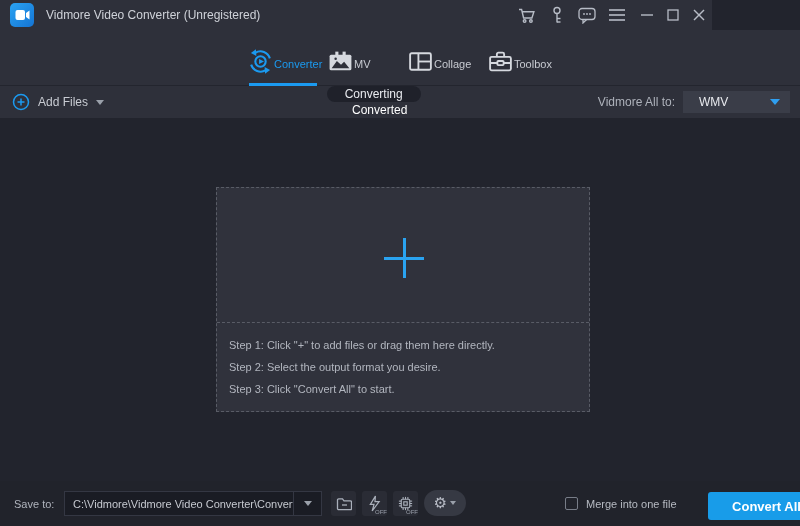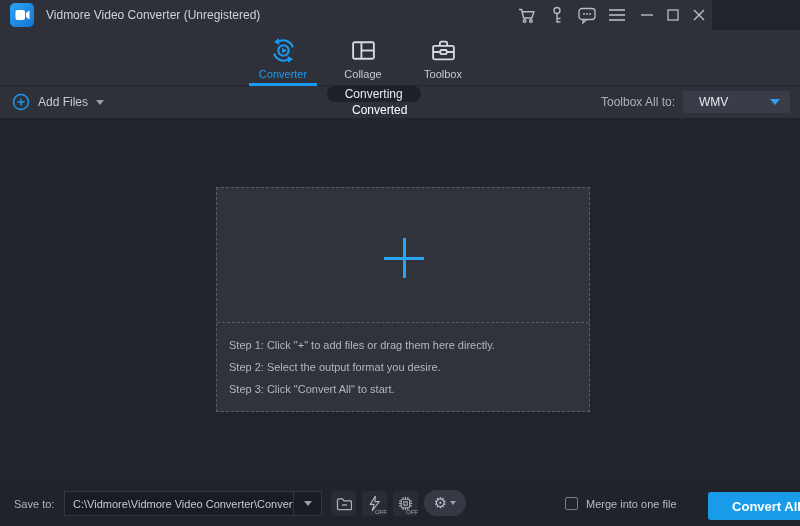--- a/index.html
+++ b/index.html
@@ -10,21 +10,21 @@
   .titlebar { position:absolute; left:0; top:0; width:712px; height:30px; background:#2e303a; display:flex; align-items:center; }
   .app-icon { width:24px; height:24px; border-radius:5px; margin-left:10px; background:linear-gradient(135deg,#2ba3f2,#1474d4); display:flex; align-items:center; justify-content:center; }
   .title-text { margin-left:12px; font-size:12px; color:#cfd2d9; }
   .tb-icons { margin-left:auto; display:flex; align-items:center; height:100%; }
   .tb-btn { width:26px; height:30px; display:flex; align-items:center; justify-content:center; color:#b7bcc6; }
   .tb-btn.space { margin-right:4px; }
 
   
   .nav { position:absolute; left:0; top:30px; width:800px; height:56px; background:#2e303a; border-bottom:1px solid #23252e; }
   .nav-tabs { position:absolute; left:247px; top:0; height:56px; display:flex; gap:8px; }
-  .nav-tab { width:72px; height:56px; display:flex; flex-direction:column; align-items:center; justify-content:flex-start; padding-top:7px; position:relative; cursor:pointer; }
+  .nav-tab { width:72px; height:56px; display:flex; flex-direction:row; align-items:center; justify-content:flex-start; padding-top:7px; position:relative; cursor:pointer; }
   .nav-tab .ntab-label { margin-top:4px; font-size:11px; color:#c7cad1; }
   .nav-tab.active .ntab-label { color:#1b9af0; }
   .nav-tab.active::after { content:""; position:absolute; left:2px; bottom:0; width:68px; height:3px; background:#1b9af0; }
 
   
   .toolbar { position:absolute; left:0; top:86px; width:800px; height:32px; background:#2e303a; }
   .add-files { position:absolute; left:12px; top:0; height:32px; display:flex; align-items:center; gap:8px; cursor:pointer; }
   .add-files-label { font-size:12px; color:#c9ccd3; }
   .caret { width:0; height:0; border-left:4px solid transparent; border-right:4px solid transparent; border-top:5px solid #9aa0aa; }
   .view-tabs { position:absolute; left:322px; top:0; height:32px; display:flex; align-items:center;flex-direction:column; }
@@ -142,20 +142,32 @@
             <polygon points="8.6,1.2 9,7.6 3.8,4.8"></polygon>
             <polygon points="17.4,24.8 17,18.4 22.2,21.2"></polygon>
             <polygon points="11.6,10.6 16.4,13 11.6,15.4"></polygon>
           </g>
         </svg>
       </span>
       <span class="ntab-label">Converter</span>
     </div>
     <div class="nav-tab">
       <span>
+        <svg width="27" height="27" viewBox="0 0 26 26">
+          <rect x="8" y="3.5" width="3" height="4" fill="#d6d9df"></rect>
+          <rect x="15" y="3.5" width="3" height="4" fill="#d6d9df"></rect>
+          <rect x="2.5" y="6.5" width="21" height="15" rx="1.5" fill="#d6d9df"></rect>
+          <polygon points="4.5,19.5 9.5,12.5 13.5,16.2 16.5,13.2 21.5,19.5" fill="#2e303a"></polygon>
+          <circle cx="8.3" cy="10.3" r="1.2" fill="#2e303a"></circle>
+        </svg>
+      </span>
+      <span class="ntab-label">MV</span>
+    </div>
+    <div class="nav-tab">
+      <span>
         <svg width="27" height="27" viewBox="0 0 26 26" fill="none" stroke="#d6d9df" stroke-width="1.8">
           <rect x="3" y="5" width="20" height="16" rx="1.5"></rect>
           <line x1="11" y1="5" x2="11" y2="21"></line>
           <line x1="11" y1="13" x2="23" y2="13"></line>
         </svg>
       </span>
       <span class="ntab-label">Collage</span>
     </div>
     <div class="nav-tab">
       <span>
@@ -181,21 +193,21 @@
       </svg>
     </span>
     <span class="add-files-label">Add Files</span>
     <span class="caret"></span>
   </div>
   <div class="view-tabs">
     <div class="pill active">Converting</div>
     <div class="pill">Converted</div>
   </div>
   <div class="convert-to">
-    <span class="convert-to-label">Toolbox All to:</span>
+    <span class="convert-to-label">Vidmore All to:</span>
     <div class="format-select">
       <span class="format-value">WMV</span>
       <span class="caret blue"></span>
     </div>
   </div>
 </div>
 
 <div class="main">
   <div class="dropzone">
     <span class="dz-plus"></span>

